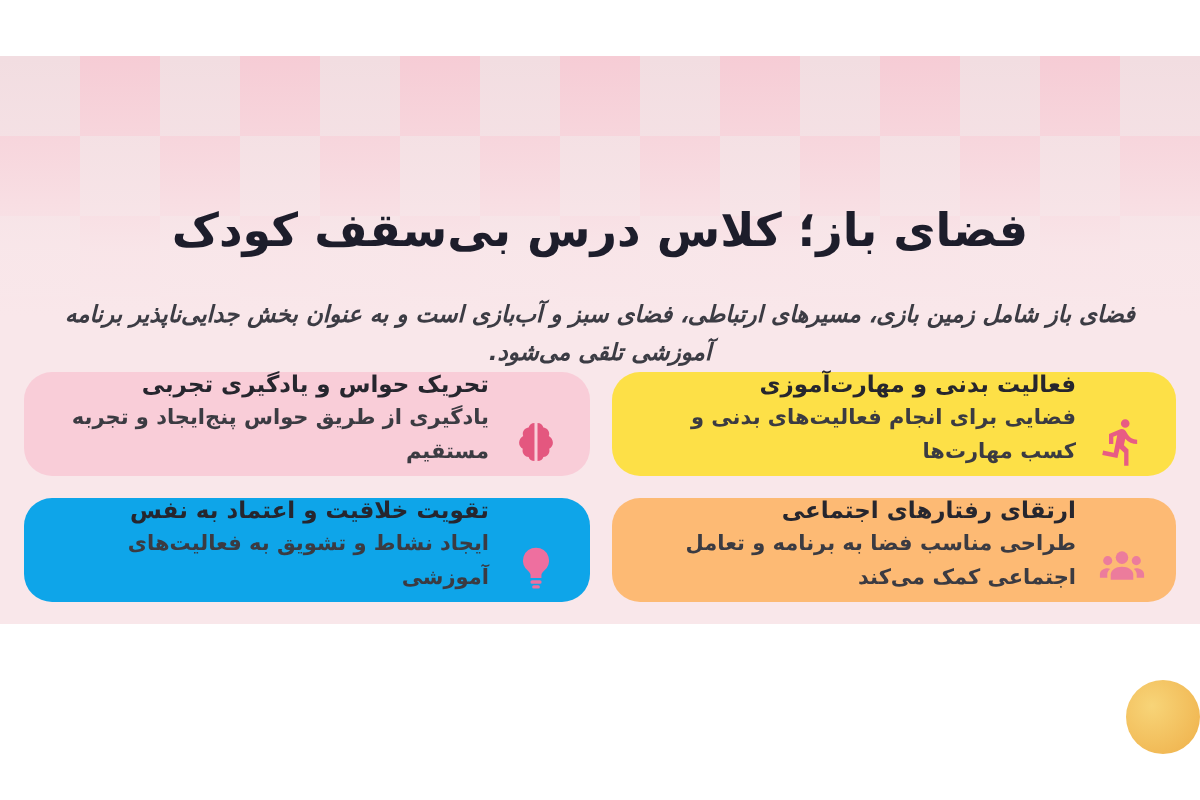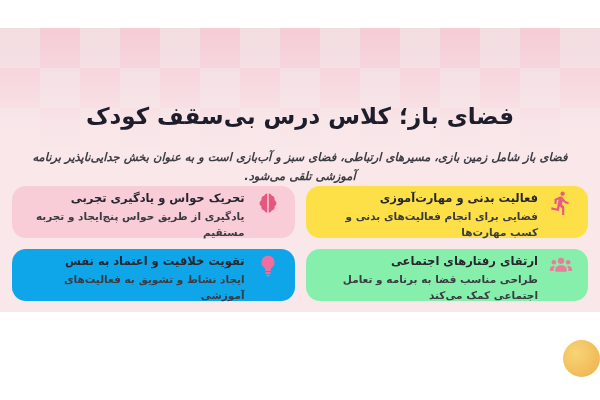--- a/index.html
+++ b/index.html
@@ -39,21 +39,21 @@
     font-style:italic;
   }
   .cards-grid{
     position:absolute;left:12px;right:12px;top:158px;
     display:grid;grid-template-columns:1fr 1fr;
     grid-auto-rows:52px;gap:11px;
     direction:rtl;
   }
   .card{
     border-radius:14px;
-    display:flex;align-items:flex-start;
+    display:flex;align-items:flex-end;
     padding:4px 13px;gap:9px;
     direction:rtl;
   }
   .card .icon{
     flex:0 0 28px;display:flex;align-items:center;justify-content:center;
   }
   .card .texts{flex:1;text-align:right;}
   .card .card-title{
     font-size:11.5px;font-weight:700;color:#26262e;line-height:1.55;
   }
@@ -106,21 +106,21 @@
           <path d="M11.3 3.2c-1.4 0-2.4.9-2.7 2.1-1.5.2-2.7 1.4-2.7 2.9 0 .4.1.7.2 1C5 9.9 4.2 11 4.2 12.3c0 1.2.7 2.3 1.7 2.8-.1.3-.1.6-.1.9 0 1.5 1.2 2.8 2.8 2.9.3 1.1 1.3 1.9 2.7 1.9V3.2z"></path>
           <path d="M12.7 3.2c1.4 0 2.4.9 2.7 2.1 1.5.2 2.7 1.4 2.7 2.9 0 .4-.1.7-.2 1 1.1.7 1.9 1.8 1.9 3.1 0 1.2-.7 2.3-1.7 2.8.1.3.1.6.1.9 0 1.5-1.2 2.8-2.8 2.9-.3 1.1-1.3 1.9-2.7 1.9V3.2z"></path>
         </svg>
       </span>
       <div class="texts">
         <div class="card-title">تحریک حواس و یادگیری تجربی</div>
         <div class="card-desc">یادگیری از طریق حواس پنج‌ایجاد و تجربه مستقیم</div>
       </div>
     </div>
 
-    <div class="card" style="background: #86efac; padding-left: 28px;">
+    <div class="card" style="background: #fdba74; padding-left: 28px;">
       <span class="icon">
         <svg width="26" height="26" viewBox="0 0 24 24" fill="#ec7c9c" aria-hidden="true">
           <circle cx="12" cy="7.2" r="2.9"></circle>
           <circle cx="5.4" cy="8.6" r="2.1"></circle>
           <circle cx="18.6" cy="8.6" r="2.1"></circle>
           <path d="M12 11.4c-2.9 0-5.2 1.6-5.2 3.6v2.4h10.4V15c0-2-2.3-3.6-5.2-3.6z"></path>
           <path d="M5.4 12.1c-2 0-3.6 1.2-3.6 2.7v1.7h3.4v-1.5c0-1 .5-1.9 1.4-2.5-.4-.2-.8-.4-1.2-.4z"></path>
           <path d="M18.6 12.1c2 0 3.6 1.2 3.6 2.7v1.7h-3.4v-1.5c0-1-.5-1.9-1.4-2.5.4-.2.8-.4 1.2-.4z"></path>
         </svg>
       </span>

